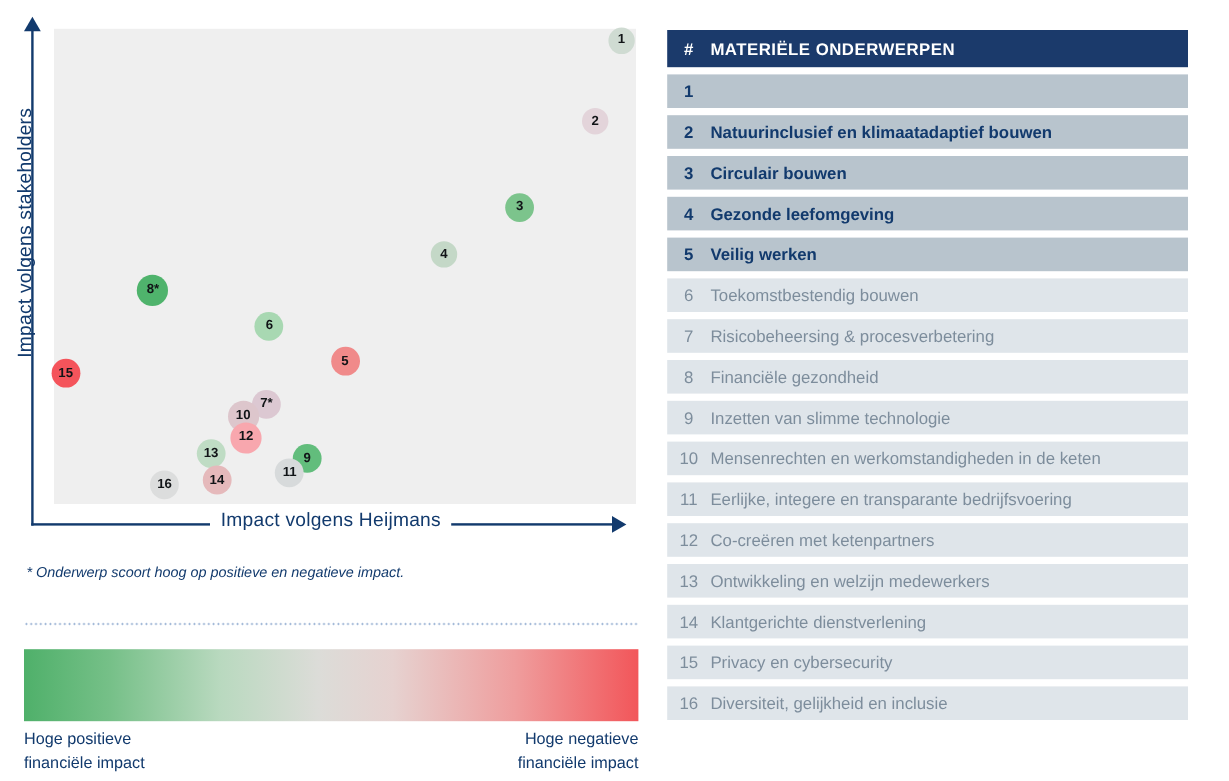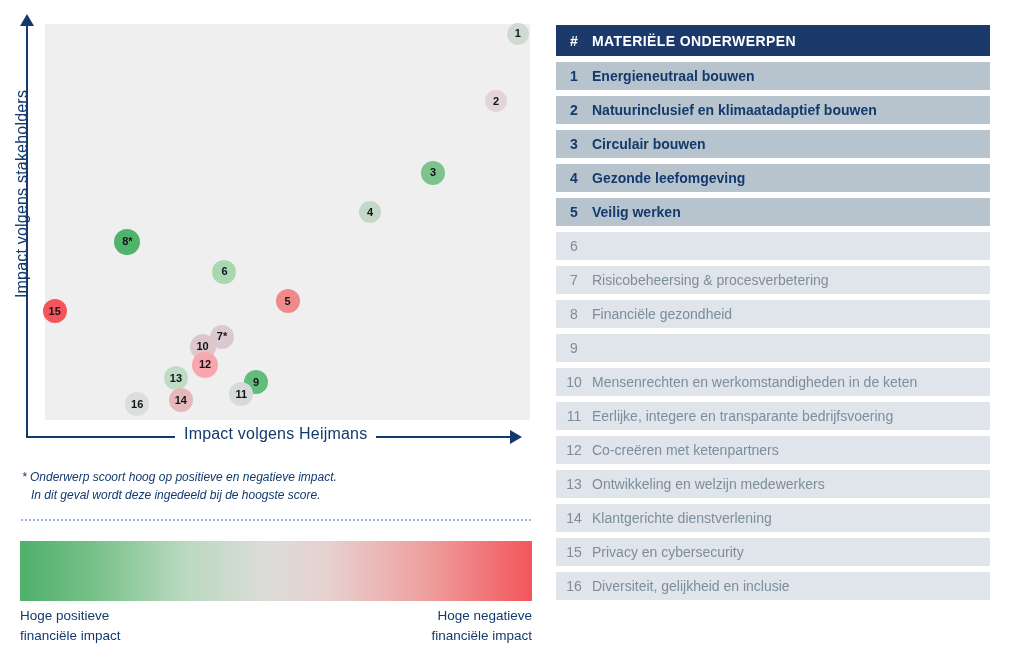--- a/index.html
+++ b/index.html
@@ -136,21 +136,20 @@
     <div class="y-axis-line"></div>
     <div class="y-axis-head"></div>
     <div class="x-axis-line"></div>
     <div class="x-axis-head"></div>
 
     <div class="y-axis-label">Impact volgens  stakeholders</div>
     <div class="x-axis-label">Impact volgens Heijmans</div>
 
     <div class="footnote">
       <div>* Onderwerp scoort hoog op positieve en negatieve impact.</div>
-      <div style="padding-left:9px;">In dit geval wordt deze ingedeeld bij de hoogste score.</div>
     </div>
 
     <div class="dot-divider"></div>
 
     <div class="grad-bar" id="grad-bar"></div>
 
     <div class="grad-labels">
       <div class="gl left" style="white-space: pre-line;">Hoge positieve
 financiële impact</div>
       <div class="gl right" style="white-space: pre-line;">Hoge negatieve
@@ -159,51 +158,52 @@
   </div>
 
   <div id="table-panel">
     <div class="tbl-header">
       <div class="c-num">#</div>
       <div class="c-txt">MATERIËLE ONDERWERPEN</div>
     </div>
     <div id="table-body">
         <div class="tbl-row top">
           <div class="c-num">1</div>
-          <div class="c-txt">Energieneutraal bouwen</div>
         </div>
         <div class="tbl-row top">
           <div class="c-num">2</div>
           <div class="c-txt">Natuurinclusief  en klimaatadaptief bouwen</div>
         </div>
         <div class="tbl-row top">
           <div class="c-num">3</div>
           <div class="c-txt">Circulair bouwen</div>
         </div>
         <div class="tbl-row top">
           <div class="c-num">4</div>
           <div class="c-txt">Gezonde leefomgeving</div>
         </div>
         <div class="tbl-row top">
           <div class="c-num">5</div>
           <div class="c-txt">Veilig werken</div>
         </div>
         <div class="tbl-row rest">
           <div class="c-num">6</div>
+          <div class="c-txt">Toekomstbestendig bouwen</div>
         </div>
         <div class="tbl-row rest">
           <div class="c-num">7</div>
           <div class="c-txt">Risicobeheersing &amp; procesverbetering</div>
         </div>
         <div class="tbl-row rest">
           <div class="c-num">8</div>
           <div class="c-txt">Financiële gezondheid</div>
         </div>
         <div class="tbl-row rest">
           <div class="c-num">9</div>
+          <div class="c-txt">Inzetten van slimme technologie</div>
         </div>
         <div class="tbl-row rest">
           <div class="c-num">10</div>
           <div class="c-txt">Mensenrechten en werkomstandigheden in de keten</div>
         </div>
         <div class="tbl-row rest">
           <div class="c-num">11</div>
           <div class="c-txt">Eerlijke, integere en transparante bedrijfsvoering</div>
         </div>
         <div class="tbl-row rest">

